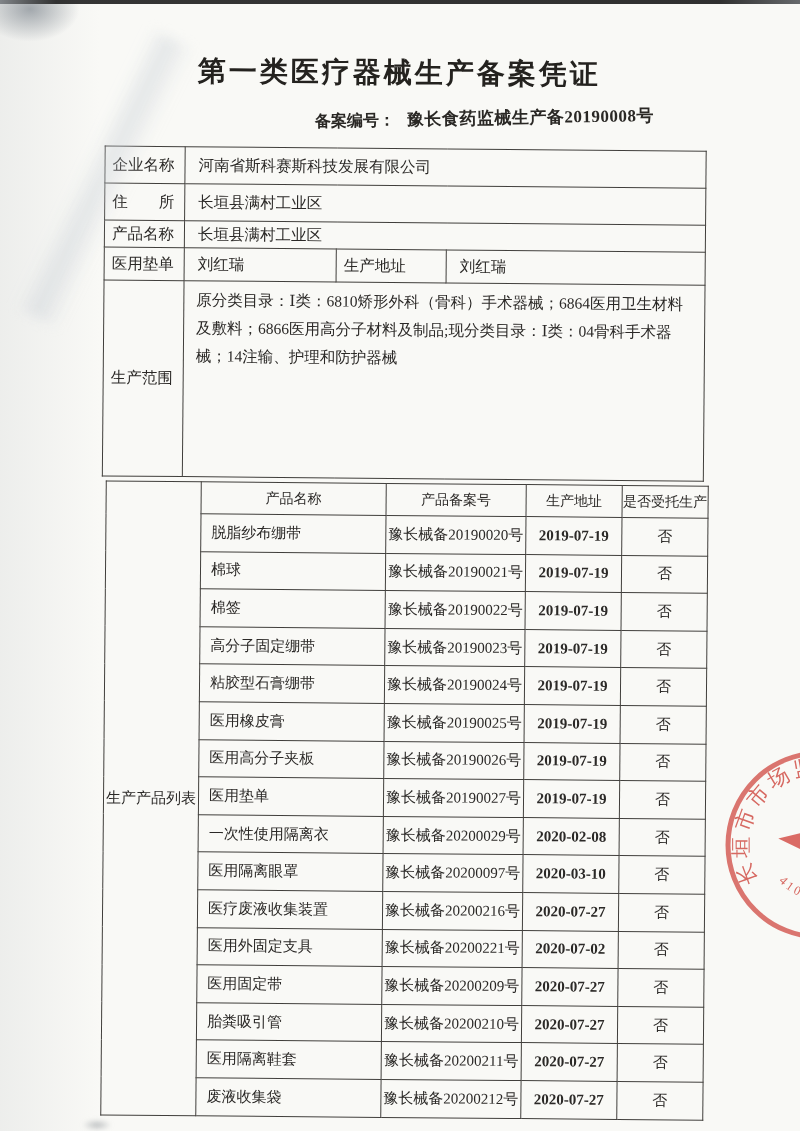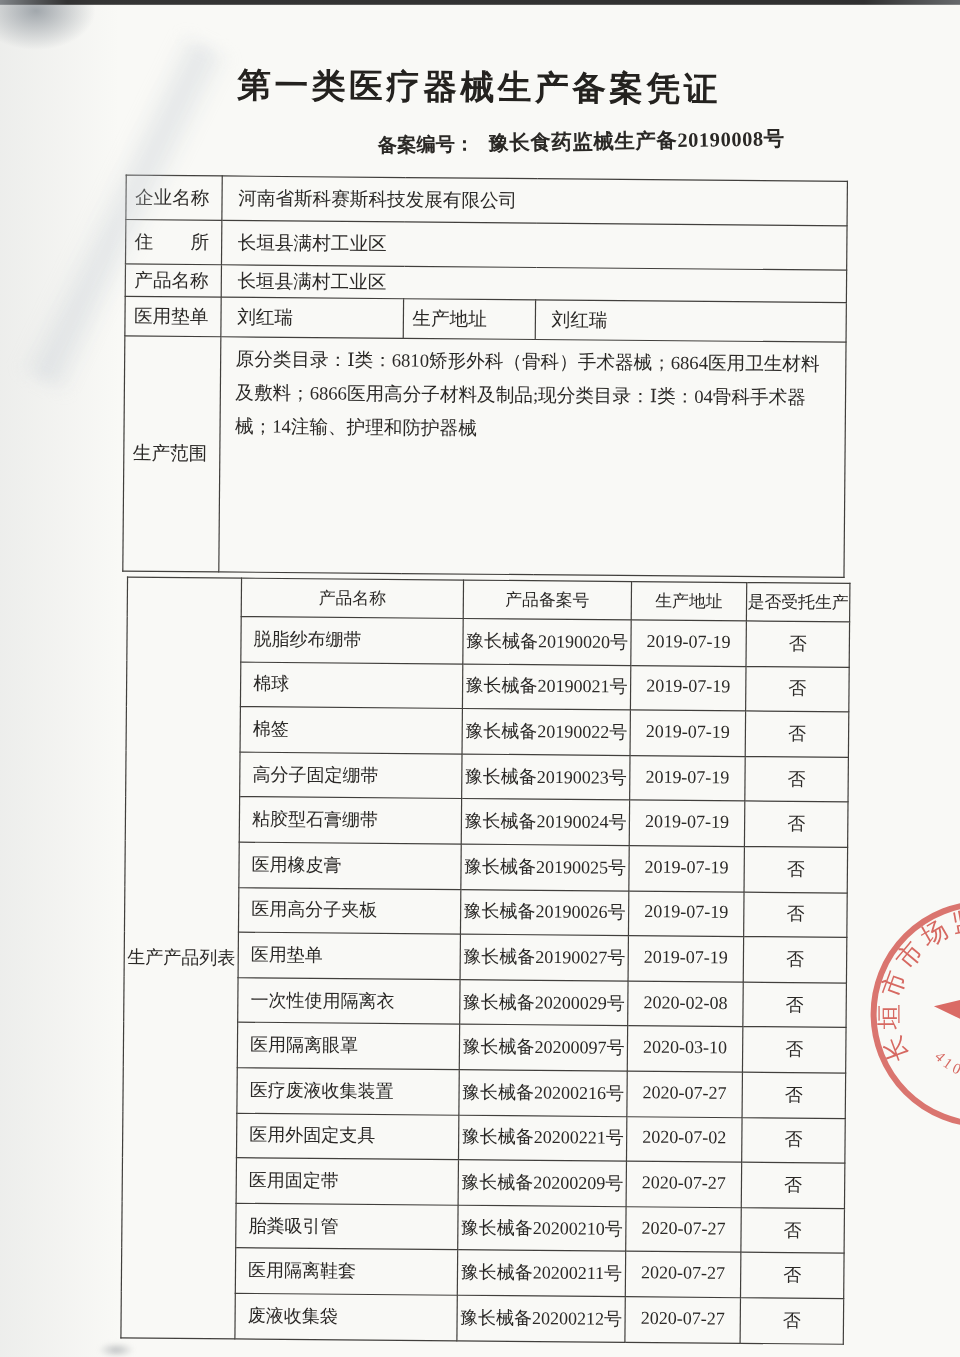--- a/index.html
+++ b/index.html
@@ -42,21 +42,21 @@
     line-height:1.8;font-size:15.5px;}
   .scope-label{vertical-align:middle;}
 
   .product-table{position:absolute;left:110px;top:483px;width:602px;}
   .product-table th{font-size:14px;font-weight:normal;text-align:center;
     white-space:nowrap;padding:0;}
   .product-table td{font-size:15px;}
   .side-label-cell{text-align:center;font-size:14.5px;padding:0 2px;}
   .col-name{text-align:left;padding-left:10px;}
   .col-no{text-align:center;font-size:14.5px;white-space:nowrap;border-radius:15px;}
-  .col-date{text-align:center;font-size:14.5px;white-space:nowrap;}
+  .col-date{text-align:center;font-size:14.5px;white-space:nowrap;font-weight:bold;}
   .col-consign{text-align:center;}
 
   .stamp{position:absolute;left:700px;top:725px;z-index:8;
     mix-blend-mode:multiply;opacity:.88;}
 </style>
 </head>
 <body>
 
 <div class="page">
   <div class="left-shade"></div>

